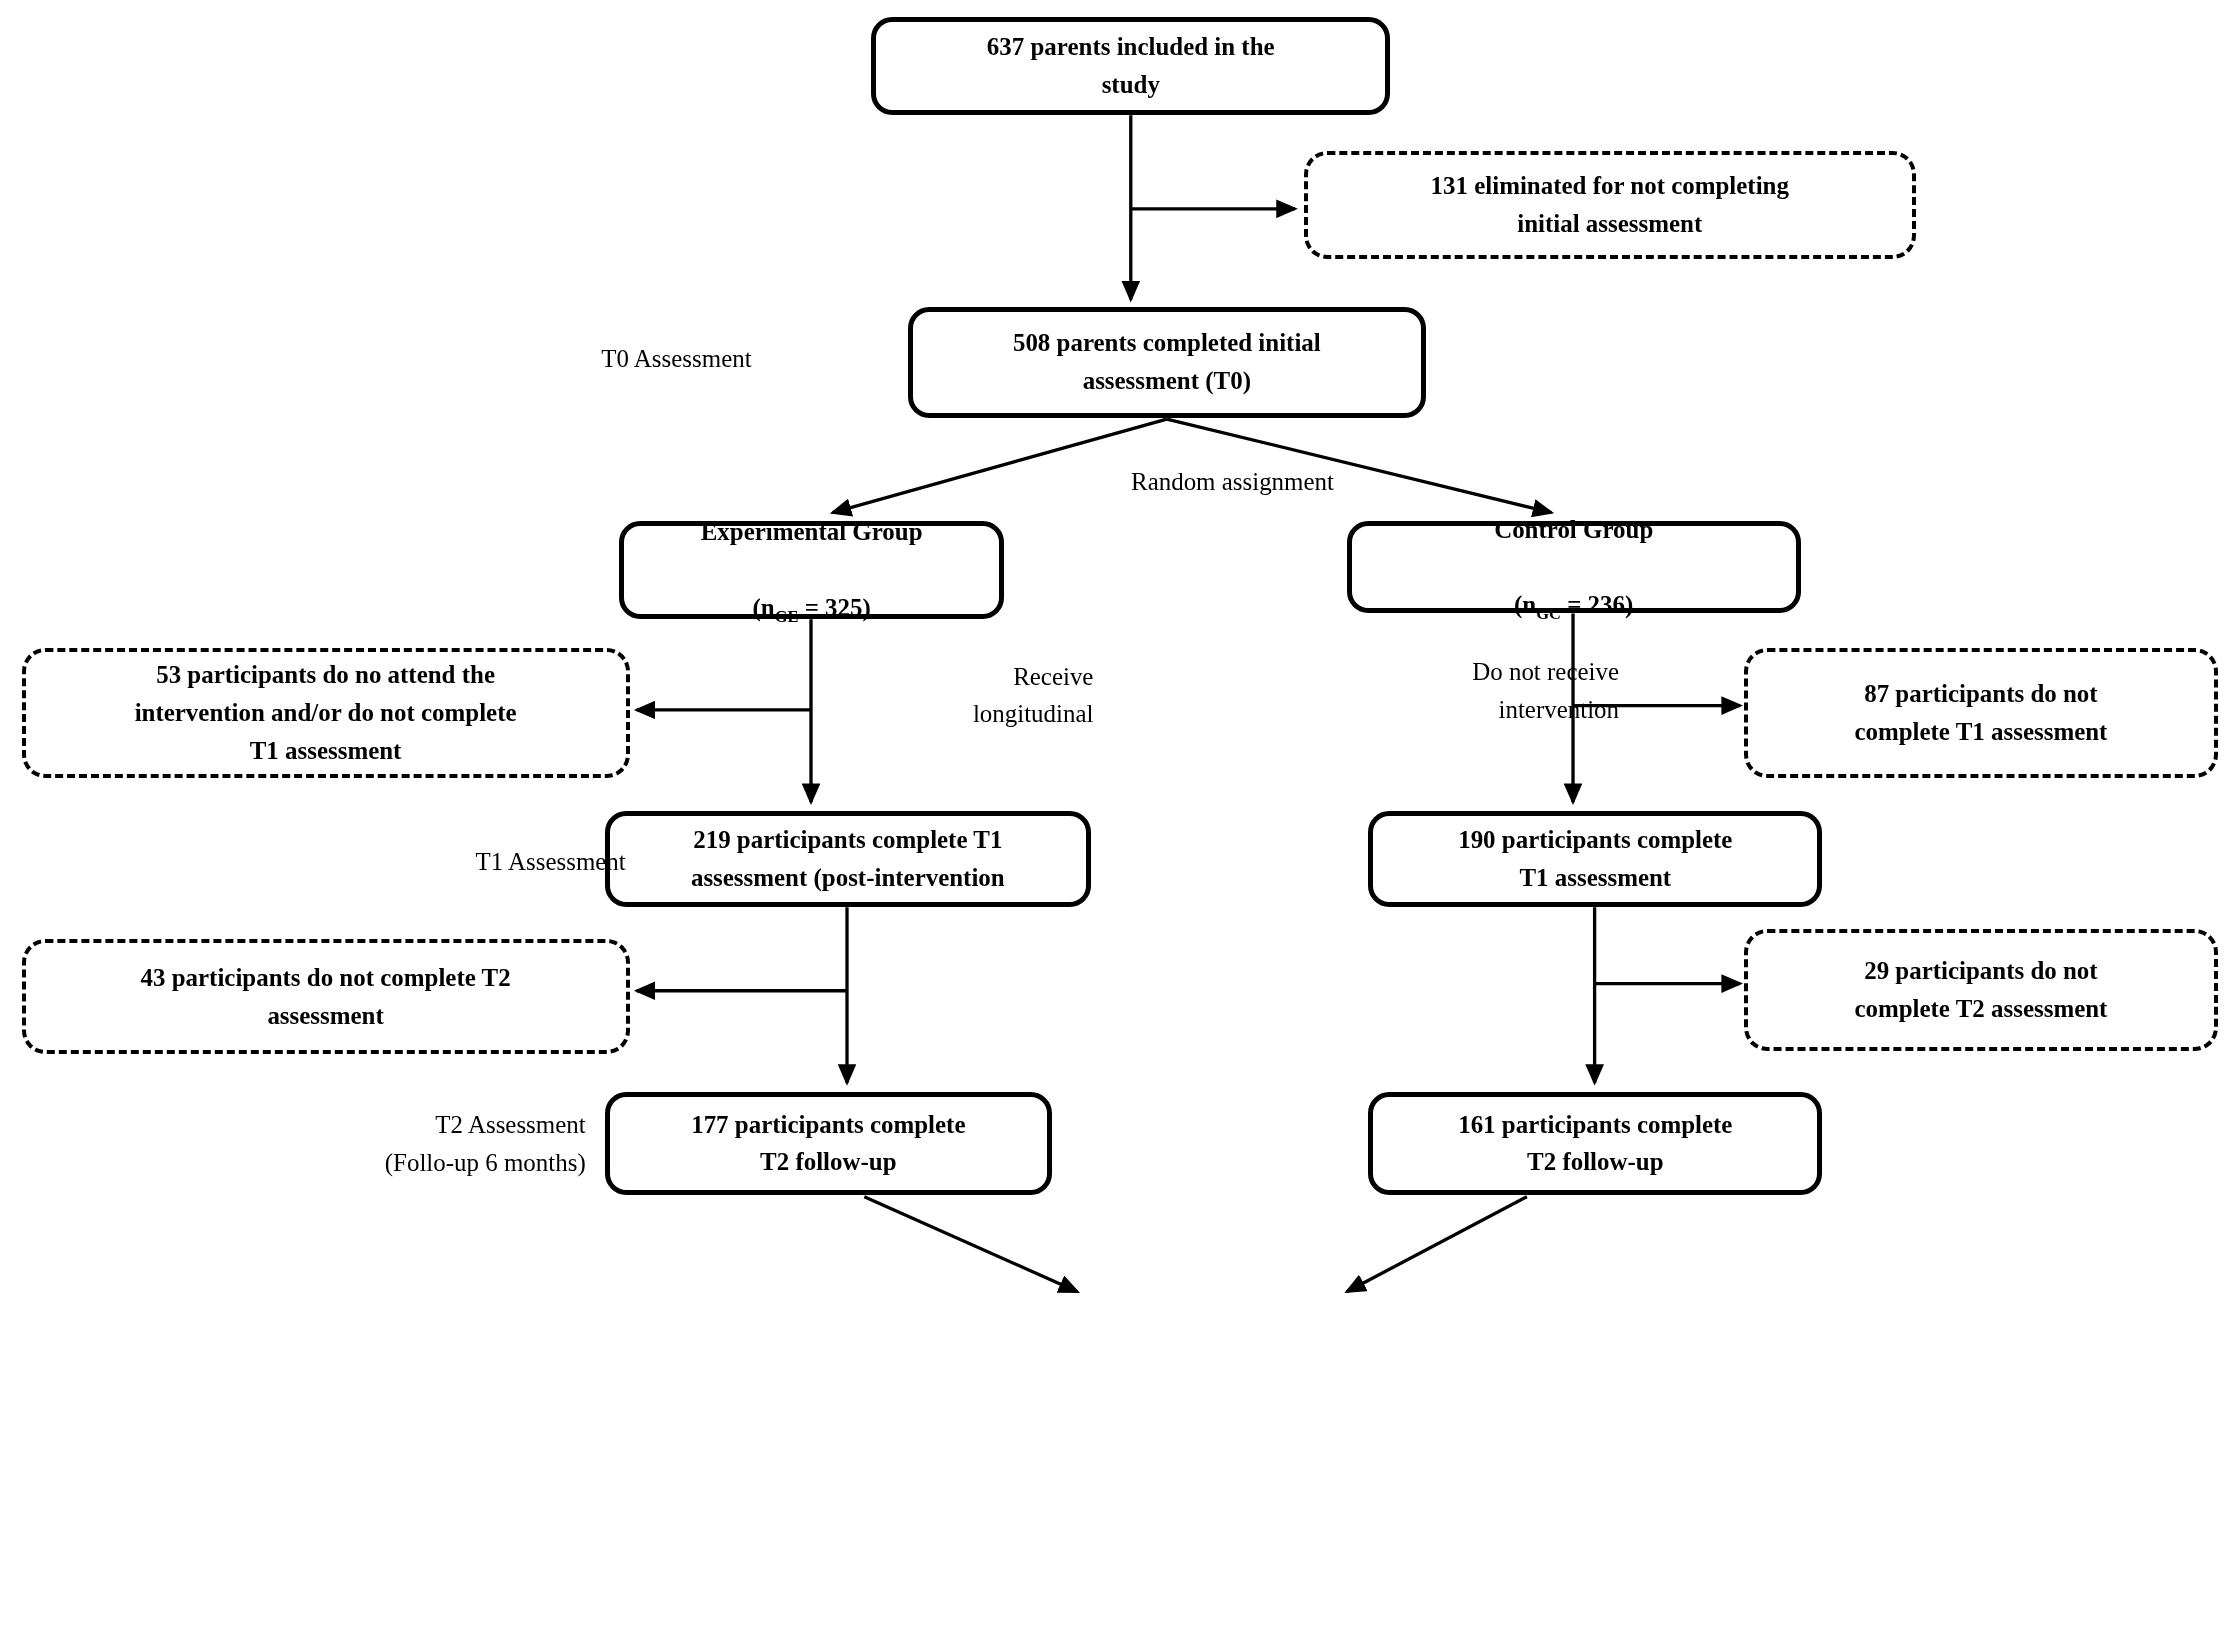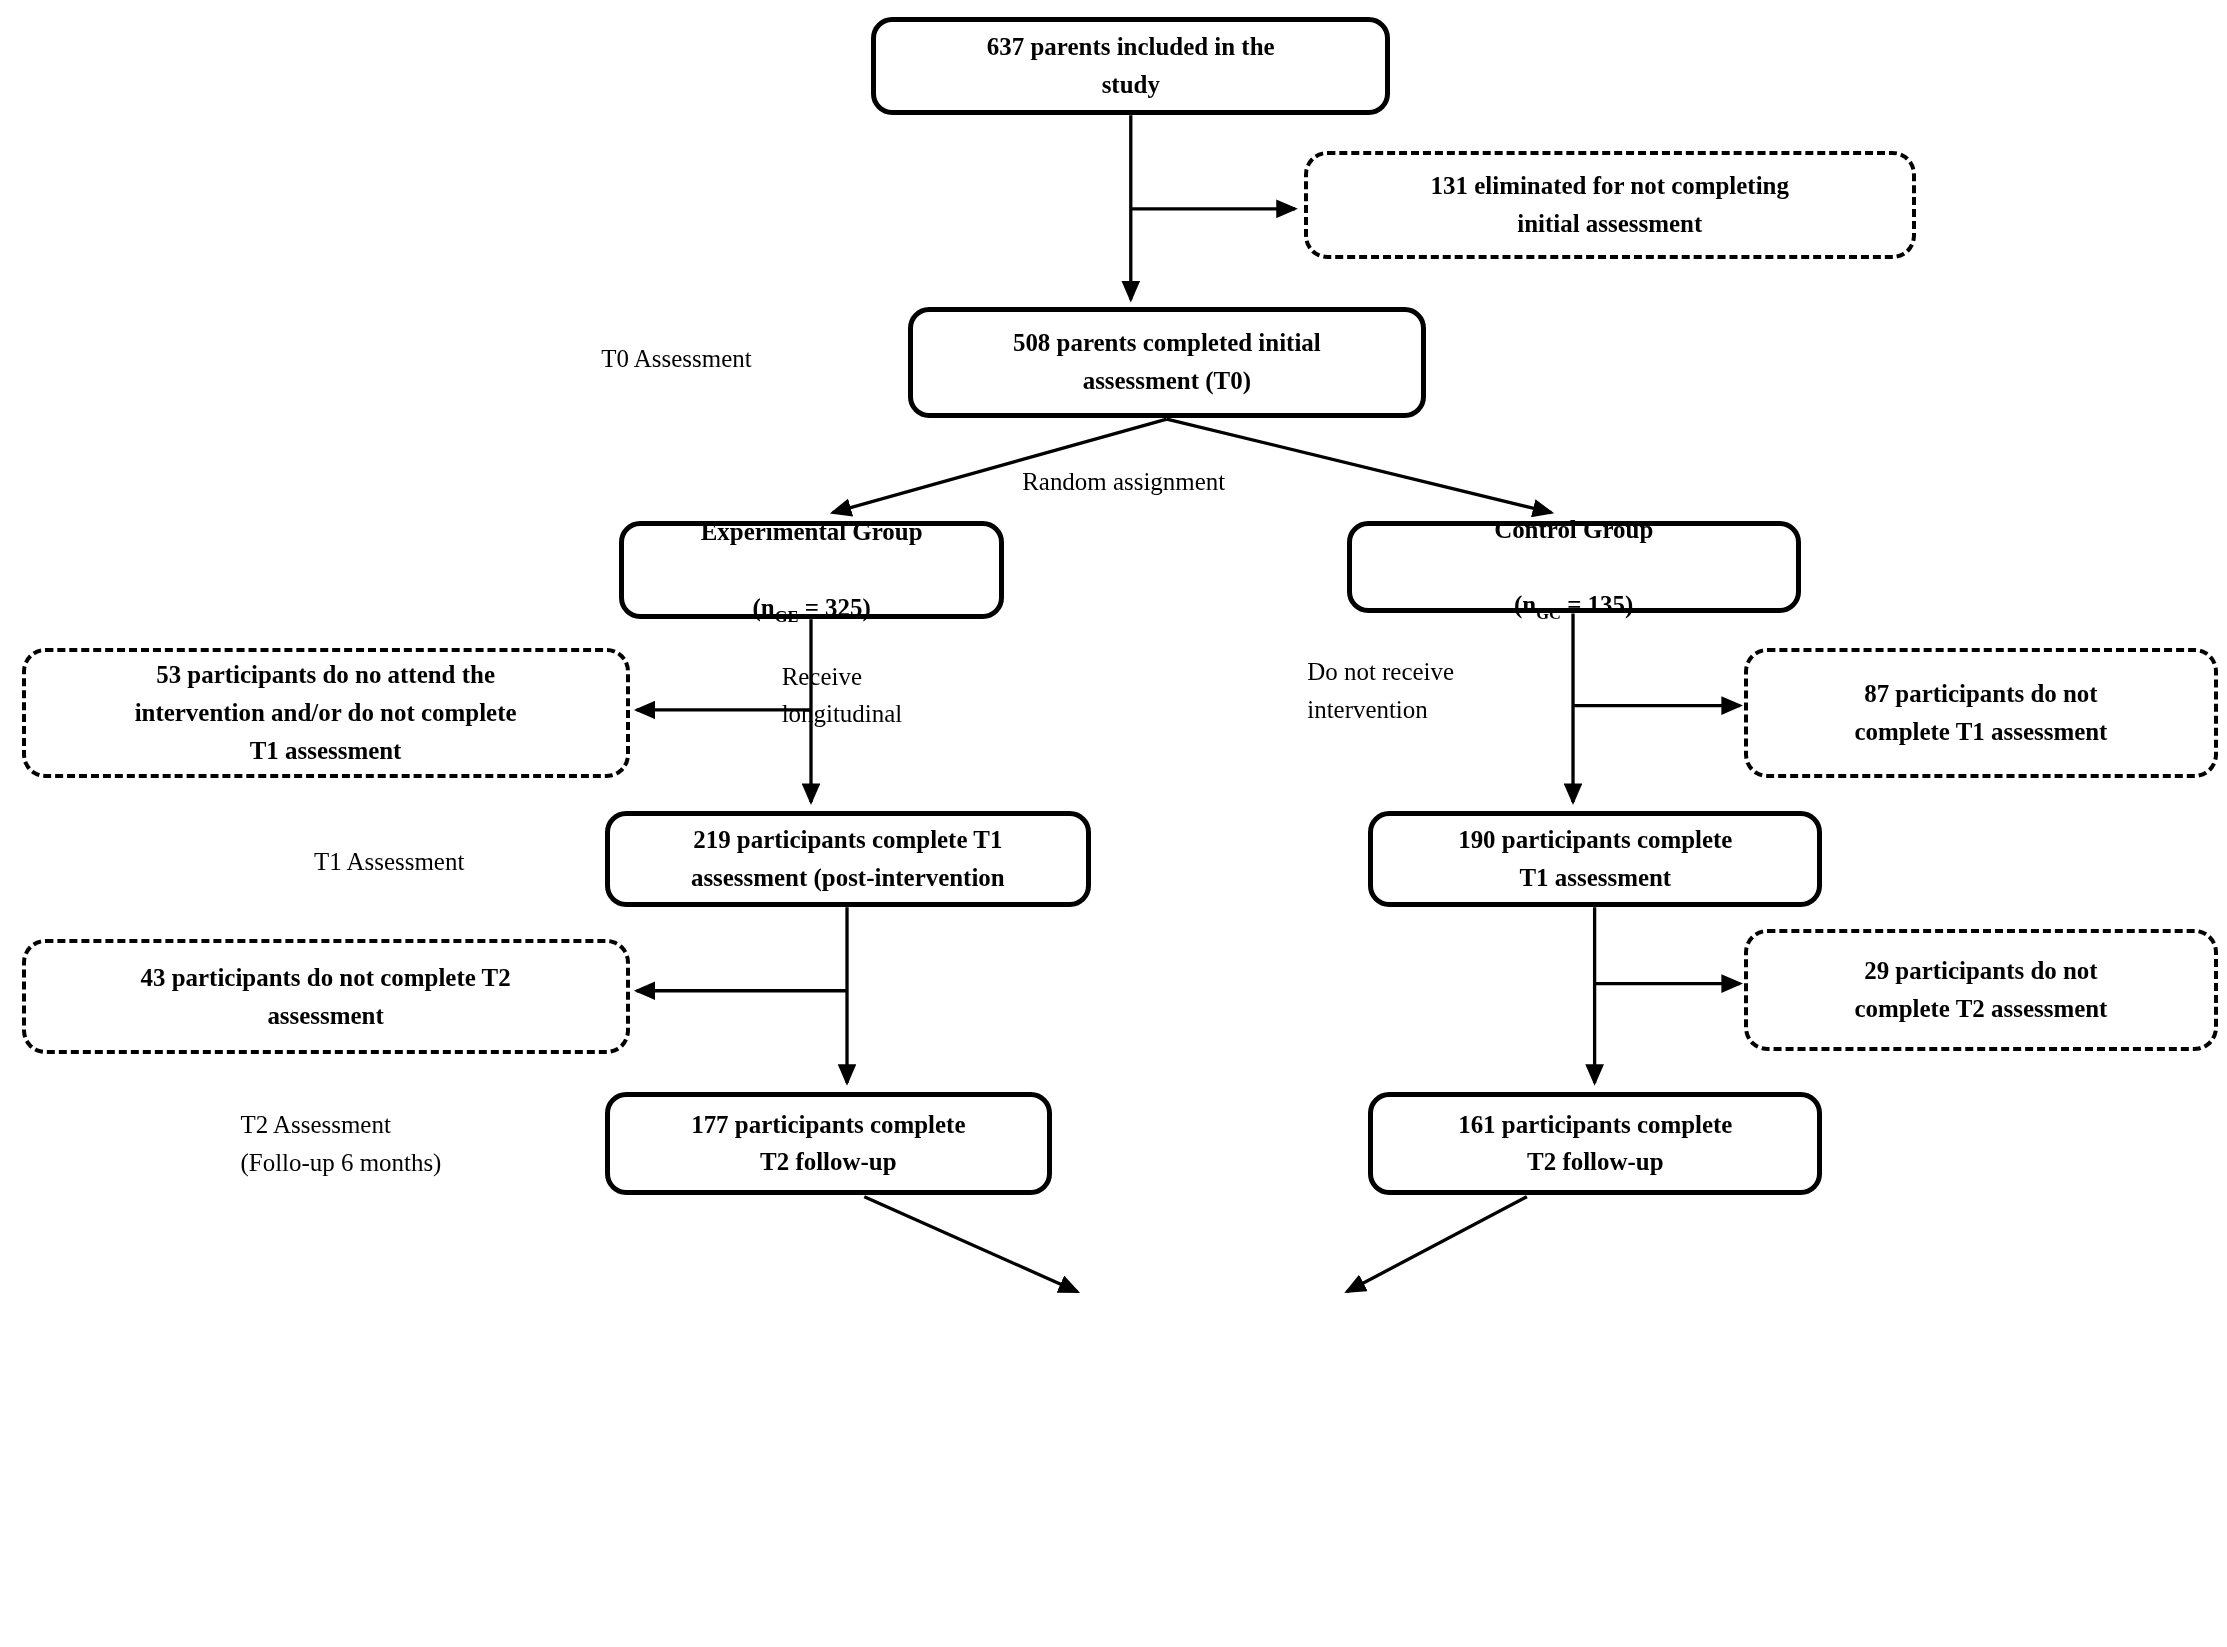--- a/index.html
+++ b/index.html
@@ -33,21 +33,21 @@
   .btxt{
     white-space:pre-line;
     text-align:center;
     line-height:1.52;
     width:100%;
   }
   .lbl{
     position:absolute;
     white-space:pre-line;
     line-height:1.5;
-    text-align:left;
+    text-align:right;
   }
   .lbl.right{text-align:left;}
   sub{font-size:0.66em;line-height:0;}
 </style>
 </head>
 <body>
 
 <div class="stage">
 
   <svg class="connectors" viewBox="0 0 1546 995" preserveAspectRatio="none" stroke="#000" stroke-width="2.3" fill="none">
@@ -85,21 +85,21 @@
   <div class="box" style="left:27.81%;top:36.38%;width:17.27%;height:6.83%">
     <div class="btxt">
       <div>Experimental Group</div>
       <div><span>(n</span><sub>GE</sub><span> = 325)</span></div>
     </div>
   </div>
 
   <div class="box" style="left:60.48%;top:36.38%;width:20.37%;height:6.43%">
     <div class="btxt">
       <div>Control Group</div>
-      <div><span>(n</span><sub>GC</sub><span> = 135)</span></div>
+      <div><span>(n</span><sub>GC</sub><span> = 236)</span></div>
     </div>
   </div>
 
   <div class="box" style="left:27.17%;top:56.58%;width:21.80%;height:6.73%">
     <div class="btxt">219 participants complete  T1
 assessment (post-intervention</div>
   </div>
 
   <div class="box" style="left:61.45%;top:56.58%;width:20.37%;height:6.73%">
     <div class="btxt">190 participants complete

